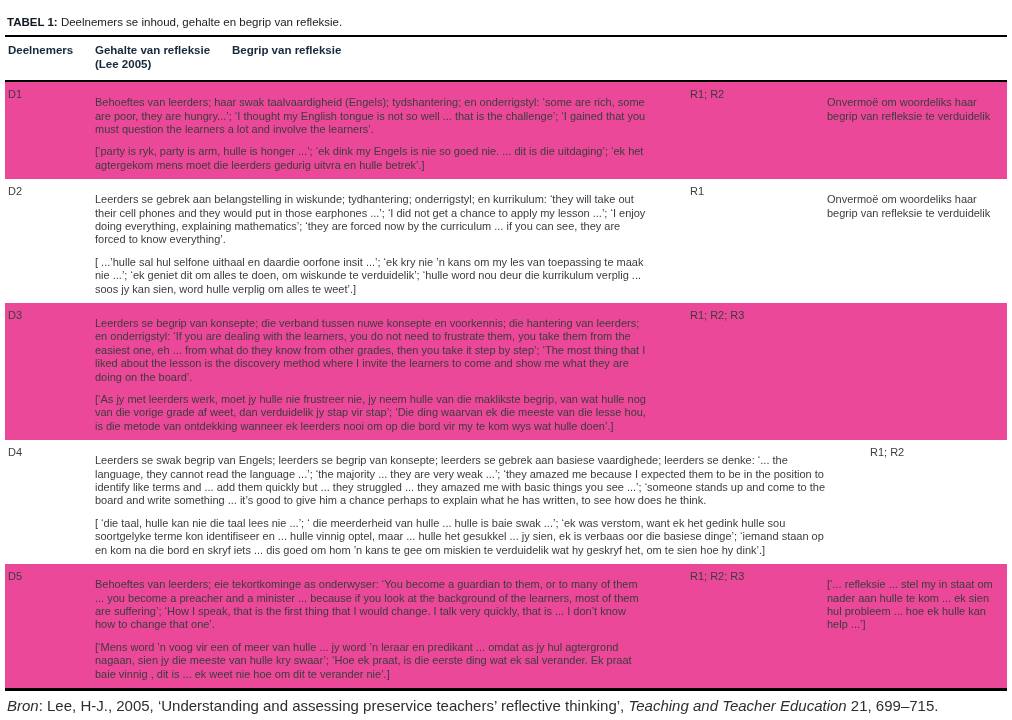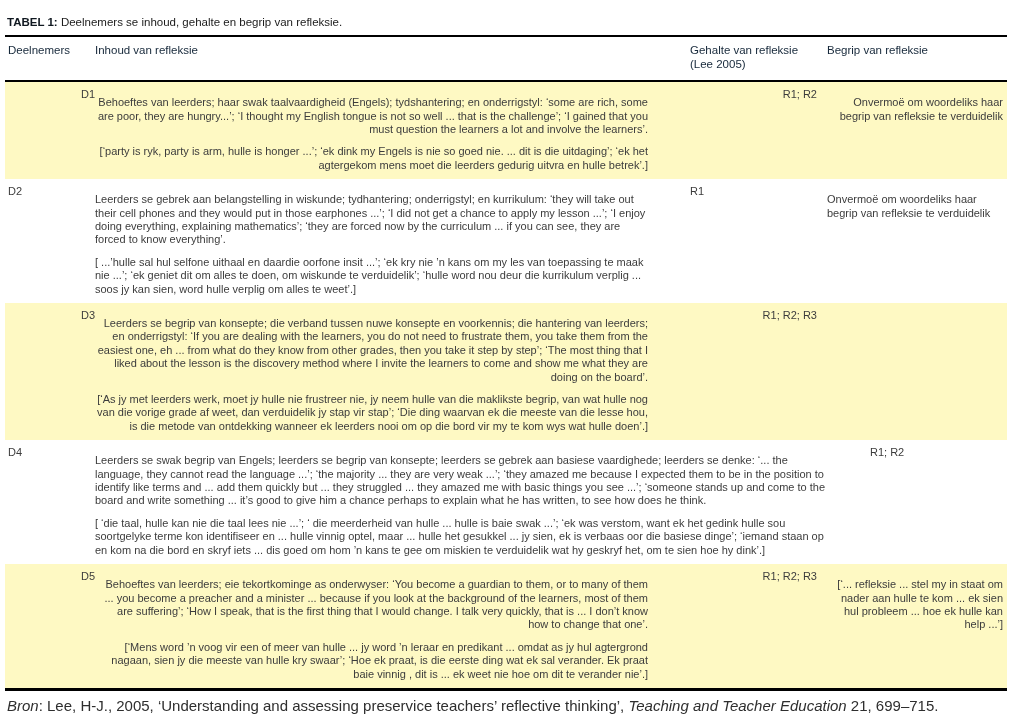--- a/index.html
+++ b/index.html
@@ -6,28 +6,28 @@
   body{
     width:1012px;height:720px;overflow:hidden;
     font-family:"Liberation Sans","DejaVu Sans",sans-serif;
     color:#3c3c3c;-webkit-font-smoothing:antialiased;
   }
   .page{padding:12px 5px 0 5px;}
   .table-title{font-size:11.5px;color:#1b1b1b;padding:4px 2px 7px 2px;}
   .table-title .lbl{font-weight:bold;color:#101820;}
   .rule{height:2px;background:#000;}
   .rule-bottom{height:3px;background:#000;}
-  .hrow{display:flex;align-items:flex-start;font-weight:normal;color:#16283a;font-size:11.5px;padding:7px 0 9px 0;line-height:1.18;}
+  .hrow{display:flex;align-items:flex-start;font-weight:bold;color:#16283a;font-size:11.5px;padding:7px 0 9px 0;line-height:1.18;}
   .c1{width:90px;flex:none;padding-left:3px;box-sizing:border-box;}
   .c2{flex:1;min-width:0;padding-right:42px;box-sizing:border-box;}
   .c3{width:137px;flex:none;padding-right:10px;box-sizing:border-box;}
   .c4{width:180px;flex:none;padding-right:4px;box-sizing:border-box;}
   .sub{display:block;}
   .row{display:flex;align-items:flex-start;font-size:11px;line-height:1.22;padding:6px 0 7px 0;}
-  .row.shaded{background:#fef9c3;text-align:right;}
+  .row.shaded{background:#ec4899;}
   .row p{margin:8px 0 0 0;}
   .row p + p{margin-top:9px;}
   .row p:empty{display:none;}
   .quote{}
   .pid{font-size:11px;color:#3c3c3c;}
   .footer{font-size:15px;color:#2e2e2e;padding:5px 2px 0 2px;line-height:1.32;}
   .footer .it{font-style:italic;}
 </style>
 </head>
 <body>
@@ -35,21 +35,20 @@
 <div class="page">
 
   <div class="table-title">
     <span class="lbl">TABEL 1:</span><span> Deelnemers se inhoud, gehalte en begrip van refleksie.</span>
   </div>
 
   <div class="rule"></div>
 
   <div class="hrow">
     <div class="c1">Deelnemers</div>
-    <div class="c2">Inhoud van refleksie</div>
     <div class="c3">
       <span>Gehalte van refleksie</span>
       <span class="sub">(Lee 2005)</span>
     </div>
     <div class="c4">Begrip van refleksie</div>
   </div>
 
   <div class="rule"></div>
 
   <div class="row shaded">

